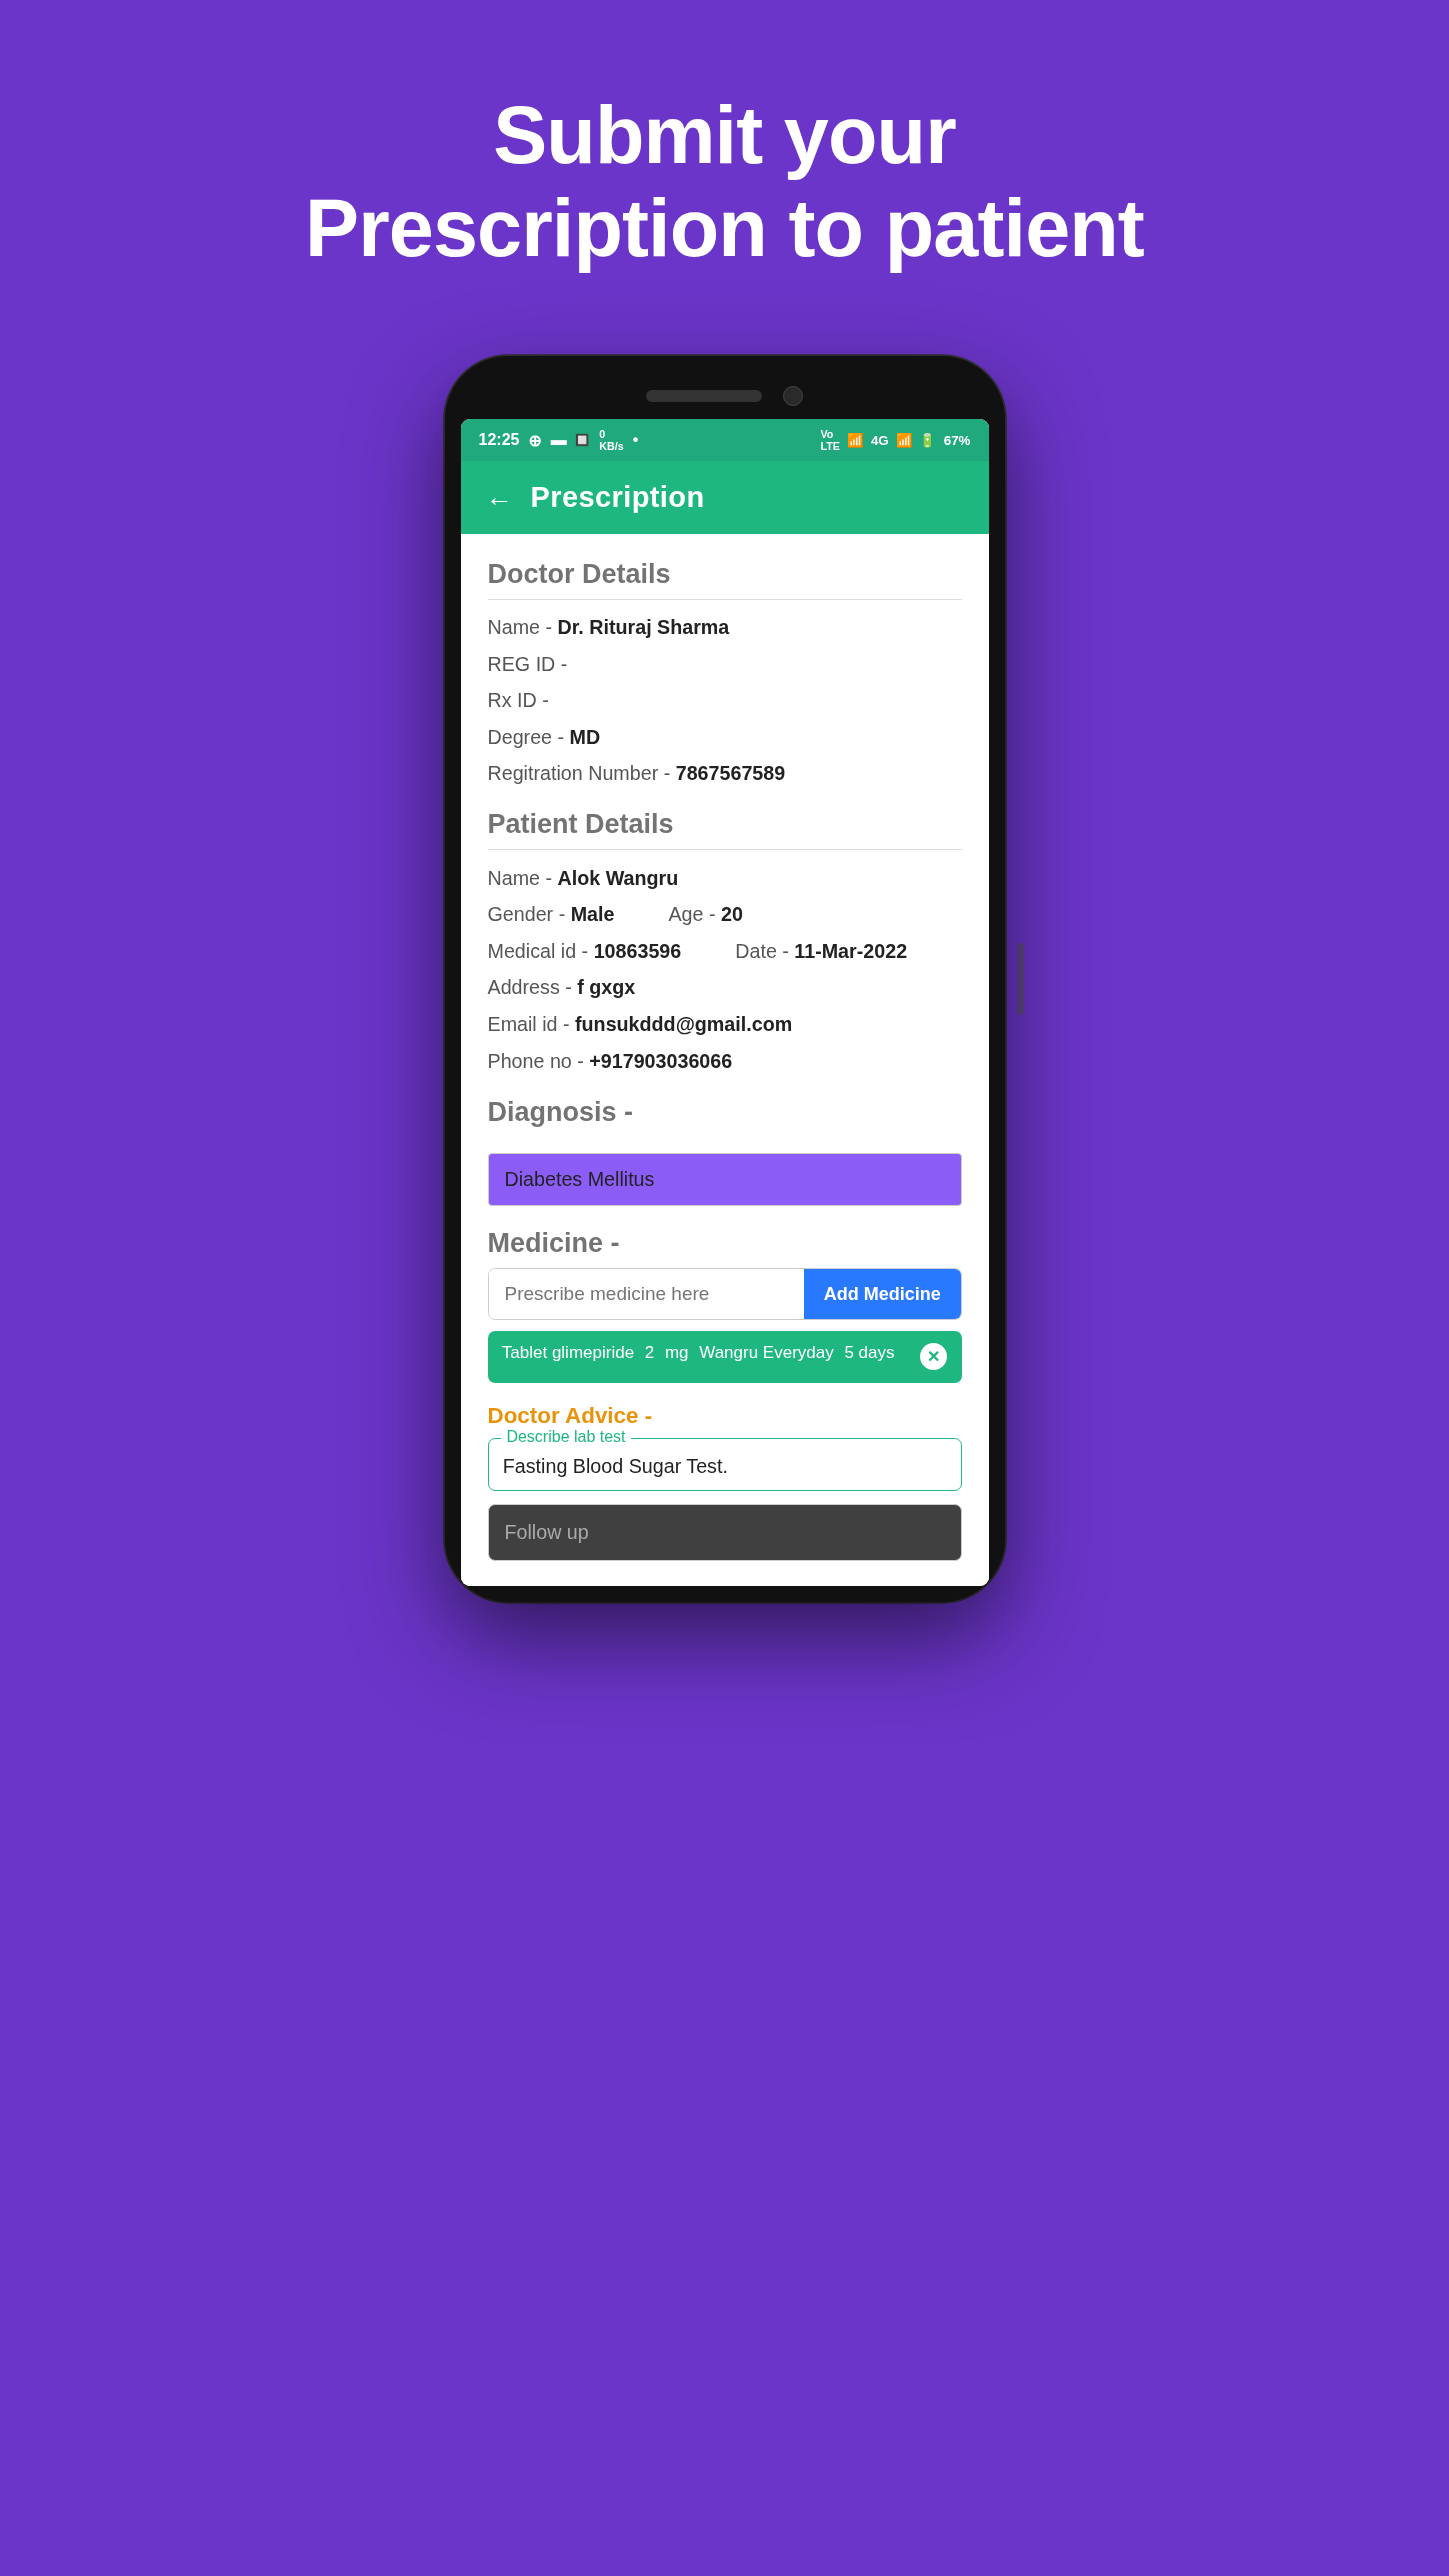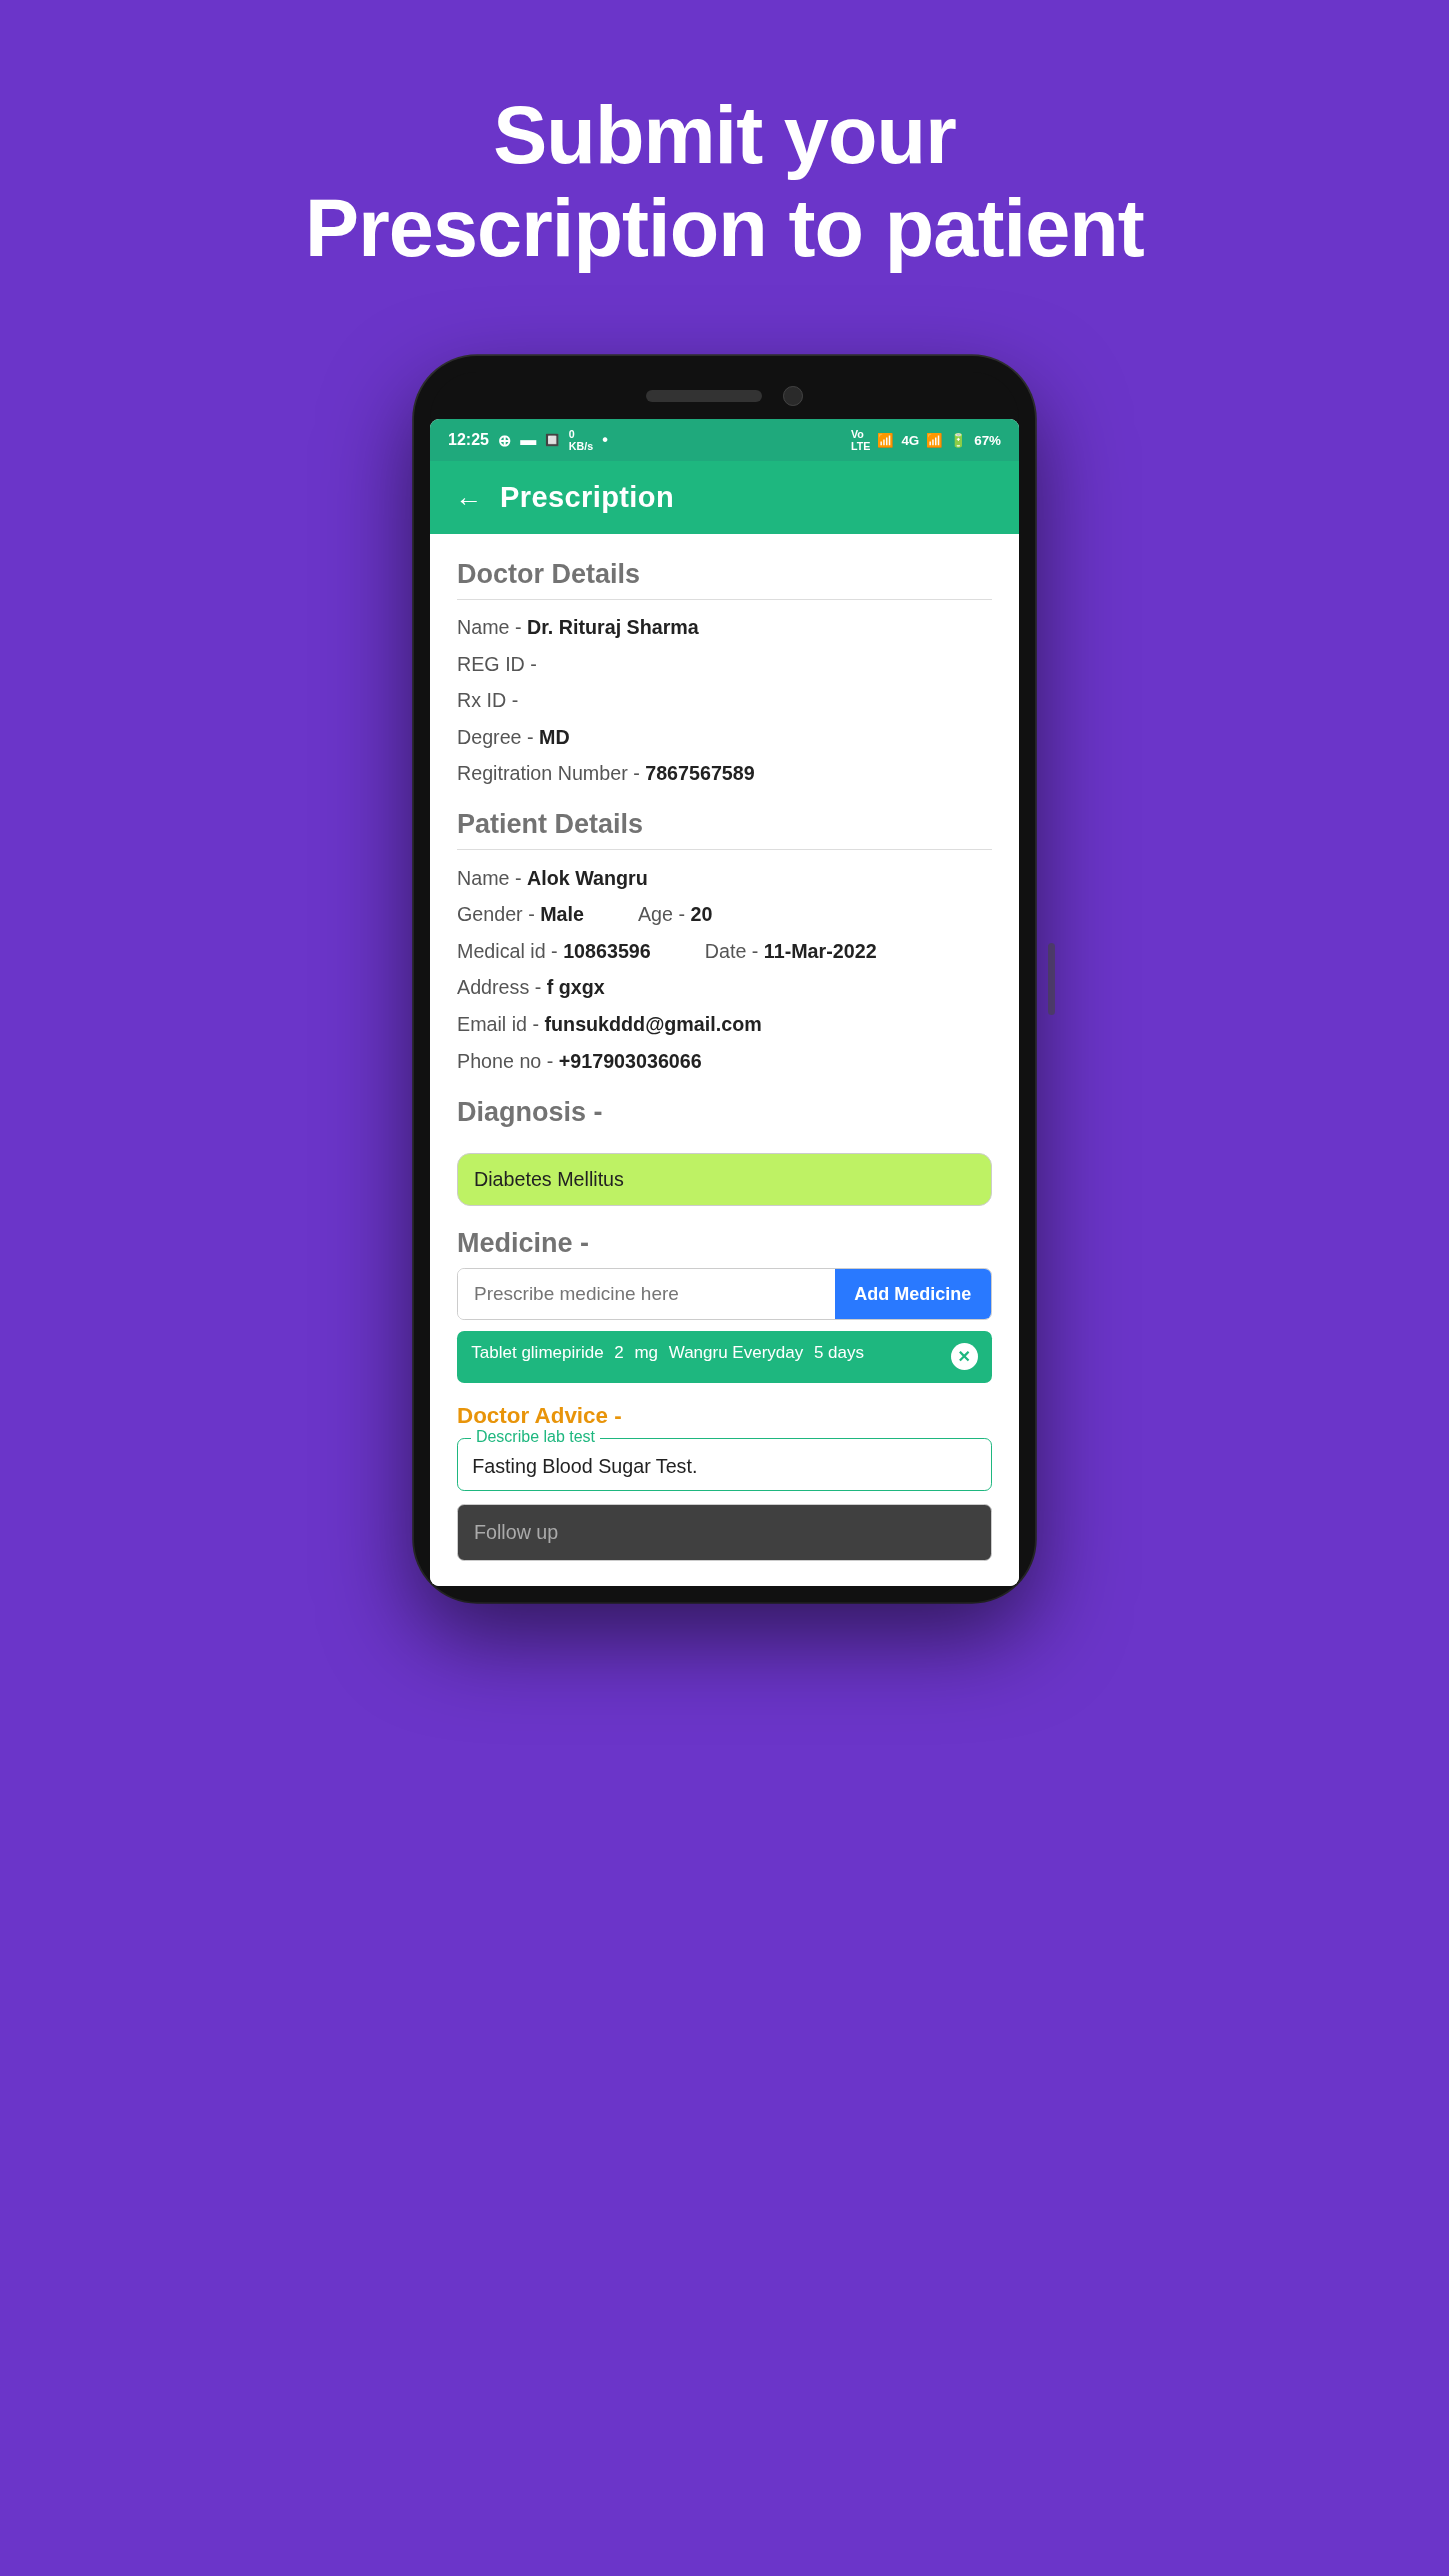--- a/index.html
+++ b/index.html
@@ -21,21 +21,21 @@
       font-weight: 700;
       text-align: center;
       margin-top: 89px;
       line-height: 1.15;
       letter-spacing: -0.9px;
     }
 
     .phone-wrapper {
       margin-top: 81px;
       position: relative;
-      width: 621px;
+      width: 560px;
     }
 
     .phone-outer {
       background: #111;
       border-radius: 63px;
       padding: 16px;
       box-shadow: 0 36px 89px rgba(0,0,0,0.55), 0 0 0 1.8px #333;
       position: relative;
     }
 
@@ -145,26 +145,26 @@
       gap: 54px;
     }
 
     .section-gap {
       margin-top: 21.5px;
     }
 
     
     .field-box {
       border: 1.3px solid #ccc;
-      border-radius: 13px;
+      border-radius: 4px;
       padding: 14.3px 16px;
       font-size: 19.7px;
       color: #222;
       margin-top: 25px;
-      background: #bef264;
+      background: #8b5cf6;
     }
 
     
     .medicine-input-row {
       display: flex;
       gap: 0;
       margin-top: 7.2px;
       border: 1.3px solid #ccc;
       border-radius: 7.2px;
       overflow: hidden;

